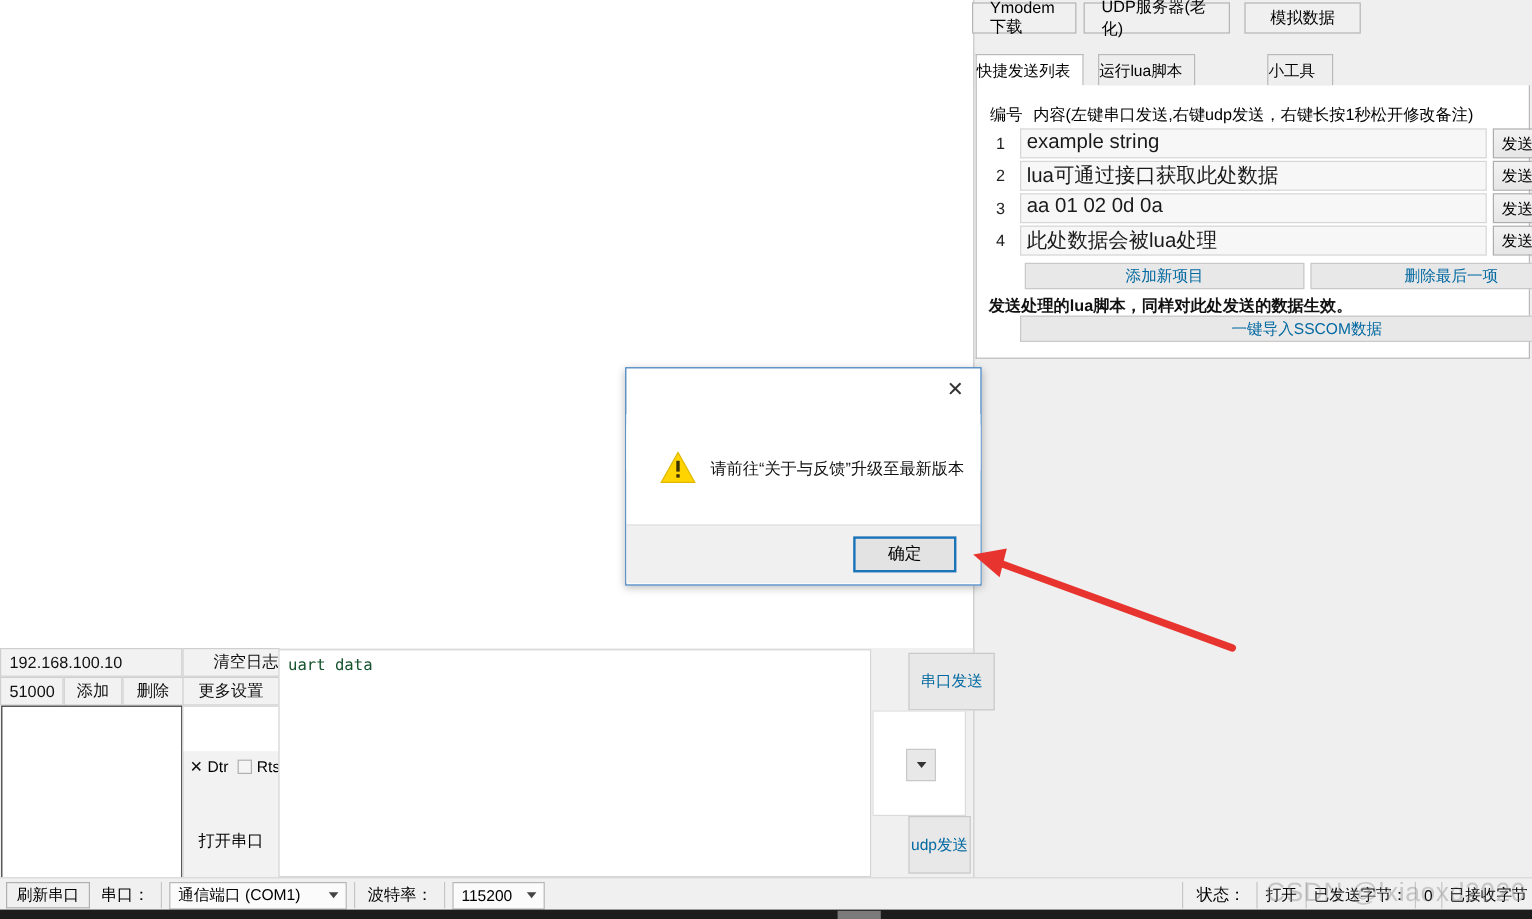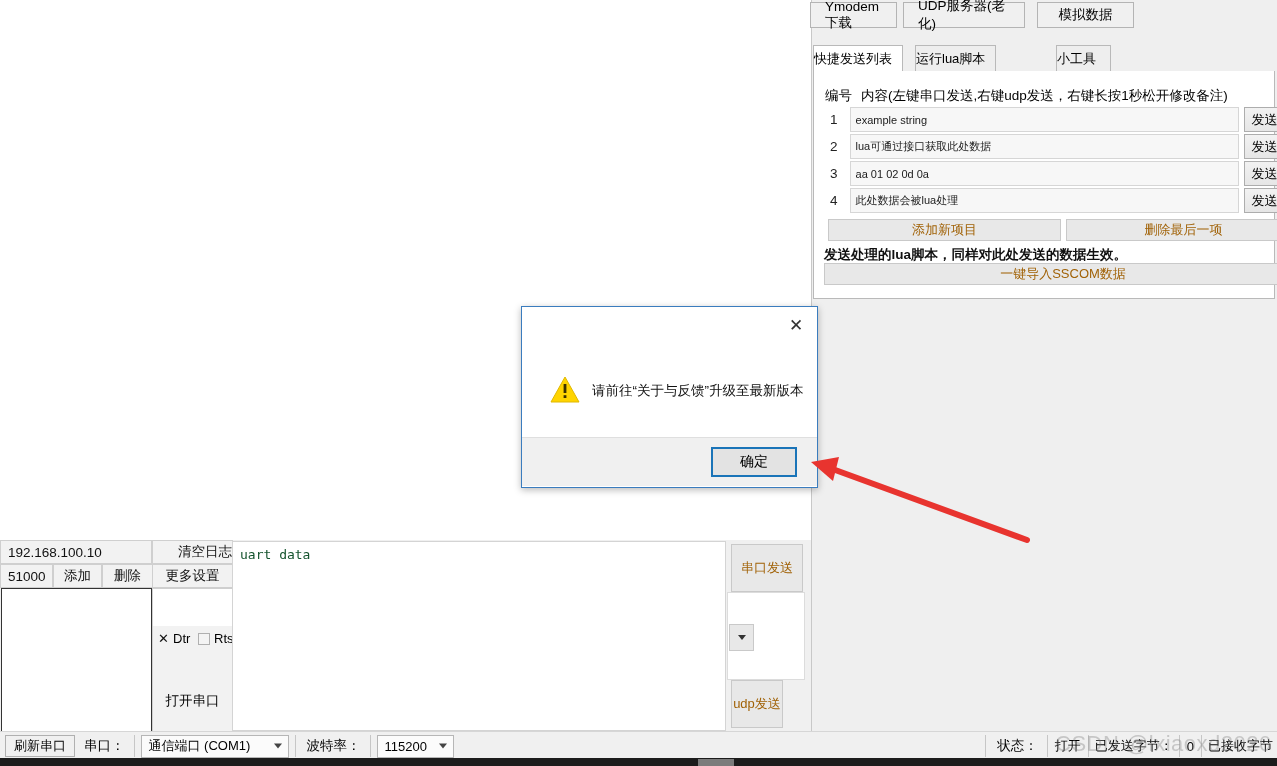--- a/index.html
+++ b/index.html
@@ -20,28 +20,28 @@
     color:#000;
     display:flex;align-items:center;justify-content:center;
     box-sizing:border-box;
     font-size:13px;
     cursor:default;
     user-select:none;
   }
   .btn-flat{
     background:#e8e8e8;
     border:1px solid #c9c9c9;
-    color:#a16207;
-    display:flex;align-items:center;justify-content:center;
-    box-sizing:border-box;font-size:13px;
+    color:#0369a1;
+    display:flex;align-items:center;justify-content:center;
+    box-sizing:border-box;font-size:13px;margin-left:26px;
   }
   .cellbox{
     background:#f7f7f7;border:1px solid #d6d6d6;
-    box-sizing:border-box;display:flex;align-items:center;
-    padding-left:5px;font-size:11px;color:#1a1a1a;
+    box-sizing:border-box;display:flex;align-items:flex-start;
+    padding-left:5px;font-size:17px;color:#1a1a1a;
   }
 
   
   #right-panel{
     left:811px;top:0;width:466px;height:737px;
     background:#efefef;
     border-left:1px solid #c8c8c8;
   }
   .toolrow{display:flex;gap:6px;}
   .toolbtn{

